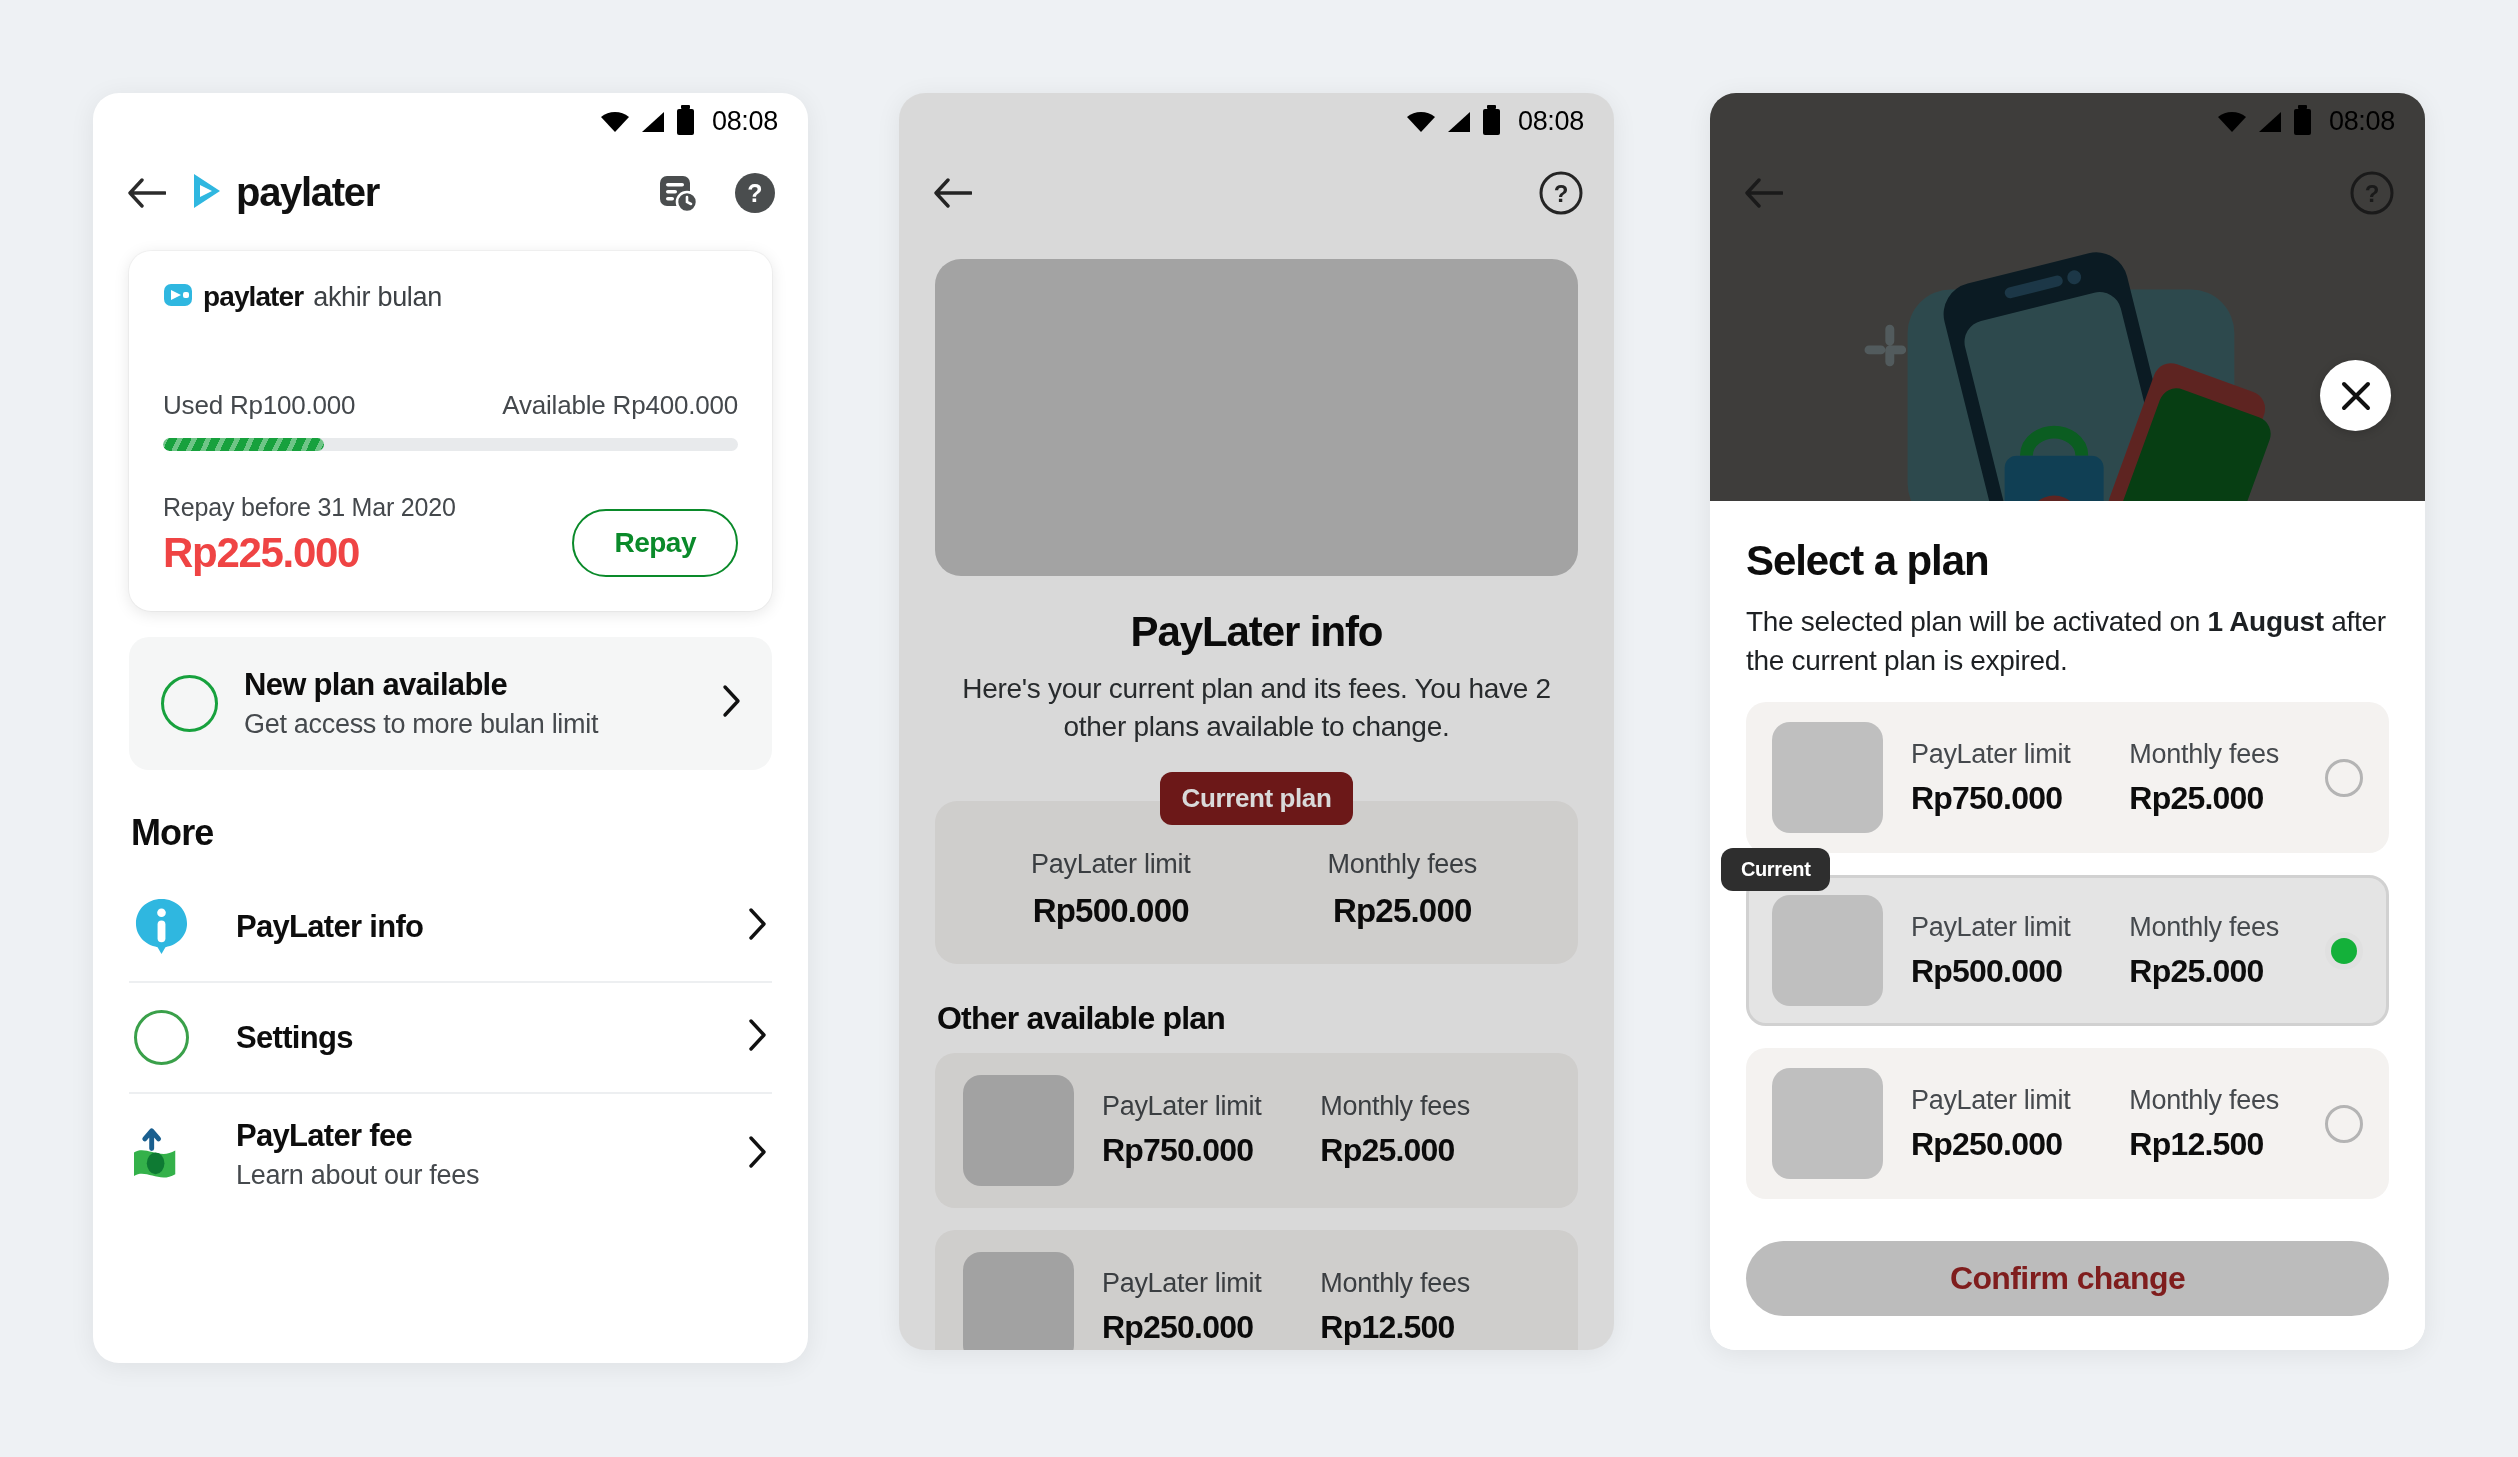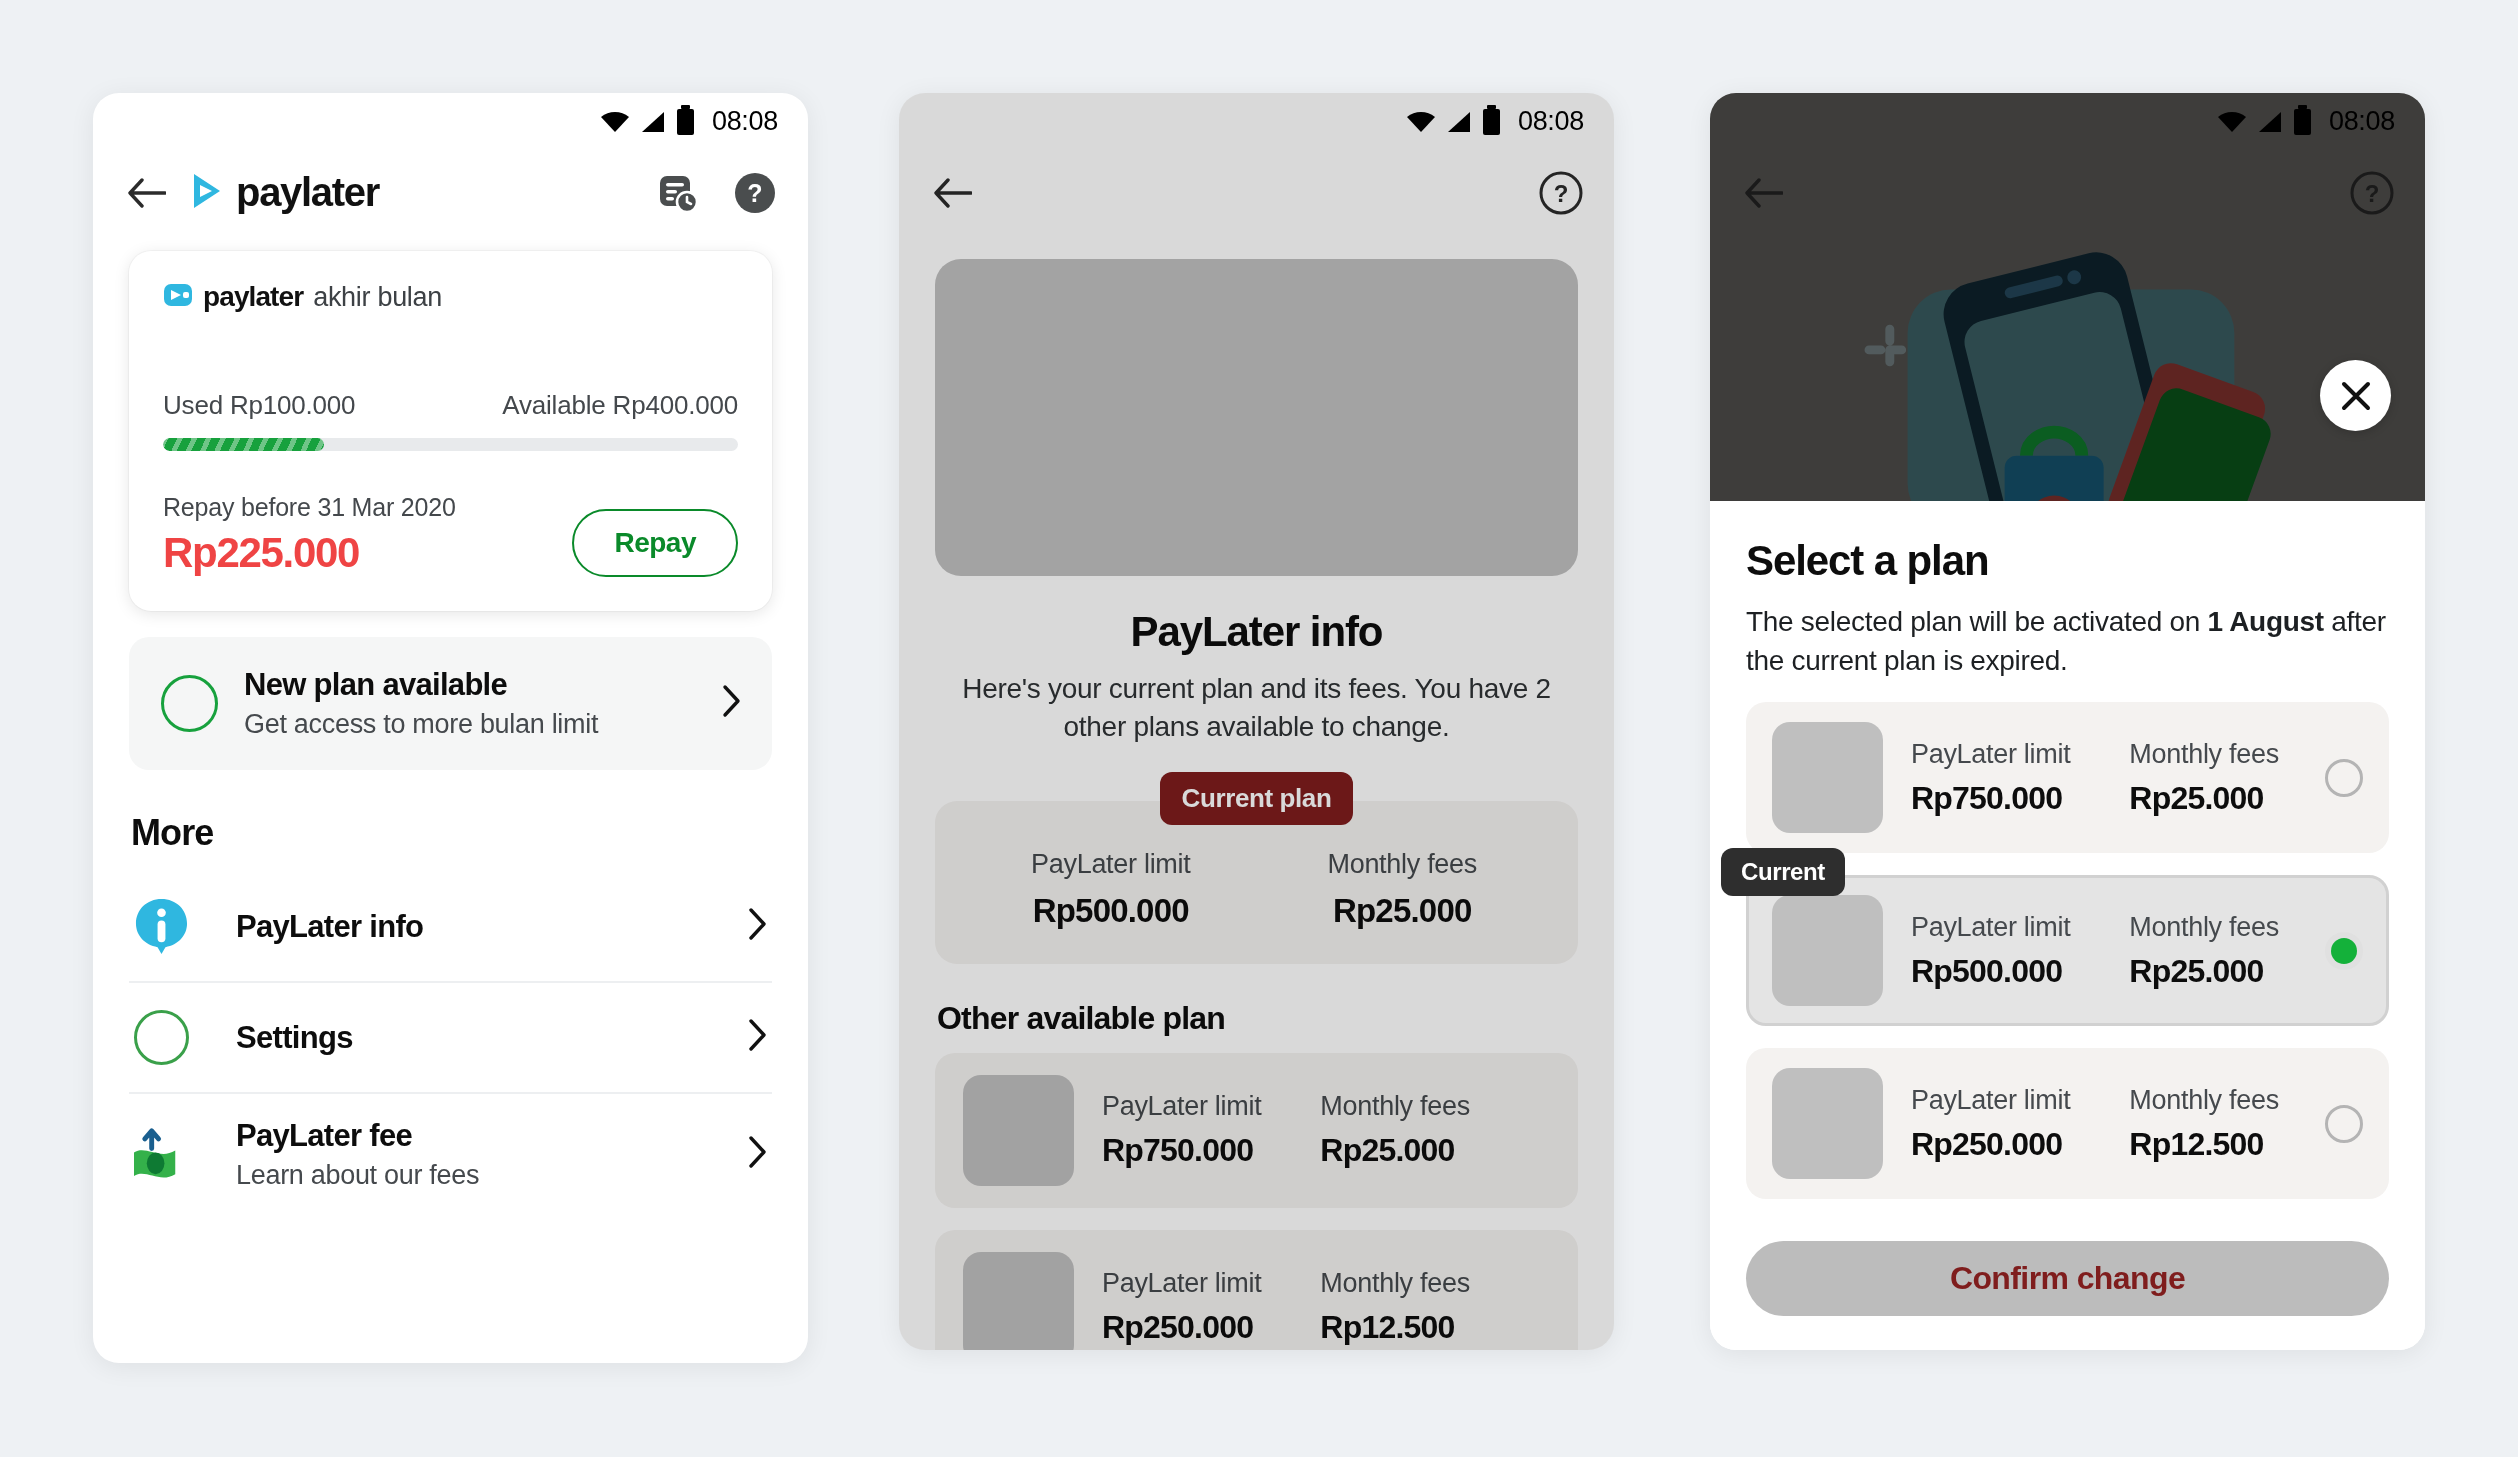--- a/index.html
+++ b/index.html
@@ -134,21 +134,21 @@
   .sel-row {
     margin-top: 22px; background: #f4f2f0; border-radius: 20px;
     display: flex; align-items: center; gap: 28px; padding: 20px 26px; cursor: pointer; position: relative;
   }
   .sel-row.selected { background: #e4e4e4; border: 3px solid #d1d1d1; padding: 17px 23px; }
   .radio { width: 38px; height: 38px; border-radius: 50%; border: 3px solid #b4b4b4; flex: none; }
   .radio.on { border: none; background: #e0e0e0; display: flex; align-items: center; justify-content: center; }
   .radio.on::after { content: ""; width: 26px; height: 26px; border-radius: 50%; background: #14b13a; }
   .cur-tag {
     position: absolute; left: -28px; top: -30px;
-    background: #2e2e2e; color: #fff; font-size: 24px; font-weight: 700; letter-spacing: -0.4px;
+    background: #2e2e2e; color: #fff; font-size: 20px; font-weight: 700; letter-spacing: -0.4px;
     border-radius: 12px; padding: 10px 20px; z-index: 4;
   }
   .confirm {
     margin-top: 42px; width: 100%; height: 75px; border: none; border-radius: 46px;
     background: #bcbcbc; color: #7f1d1d; font-size: 32px; font-weight: 700; letter-spacing: -0.6px;
     font-family: inherit; cursor: pointer;
   }
 </style>
 </head>
 <body>

